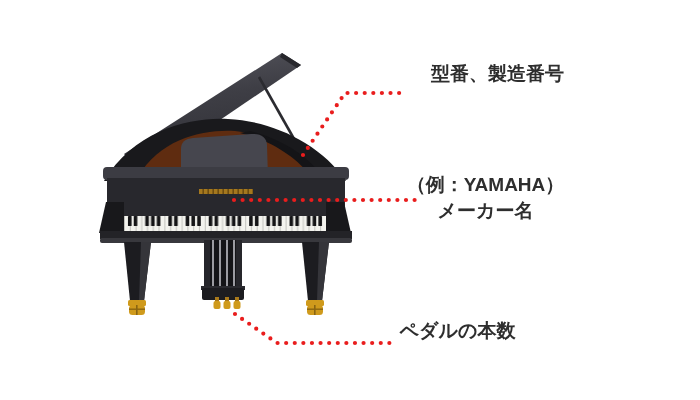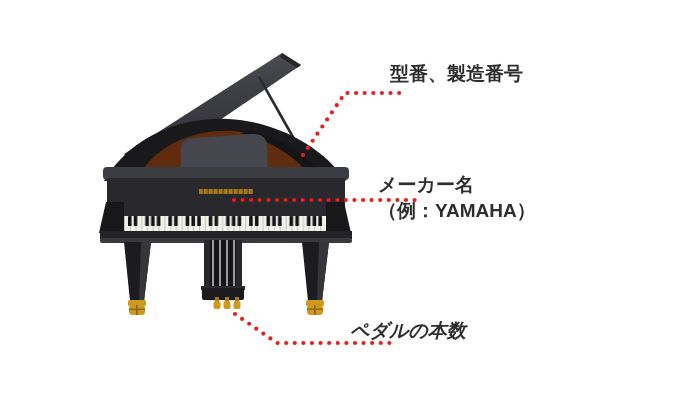--- a/index.html
+++ b/index.html
@@ -10,20 +10,21 @@
   .canvas{
     position:relative;
     width:700px;height:400px;
     background:var(--bg,#ffffff);
     overflow:hidden;
   }
   .piano-svg{position:absolute;left:0;top:0;}
   .annotation{
     position:absolute;
     width:215px;
+    text-align:center;
     color:var(--text,#2e2e2e);
     font-weight:700;
     font-size:19px;
     line-height:26px;
     white-space:nowrap;
   }
   .connector{
     fill:none;
     stroke:var(--accent,#e91d1d);
     stroke-width:4.2;
@@ -158,21 +159,21 @@
       <path class="connector" d="M234,200 L415,200"></path>
       <path class="connector" d="M235,314 L277,343 L393,343"></path>
     </g>
   </svg>
 
   <div class="annotation" style="left:390px;top:61px;">
     <div>型番、製造番号</div>
   </div>
 
   <div class="annotation" style="left:378px;top:172px;">
+    <div>（例：YAMAHA）</div>
     <div>メーカー名</div>
-    <div>（例：YAMAHA）</div>
   </div>
 
-  <div class="annotation" style="left:350px;top:318px;font-style:italic;">
+  <div class="annotation" style="left:350px;top:318px;">
     <div>ペダルの本数</div>
   </div>
 
 </div>
 
 </body></html>

